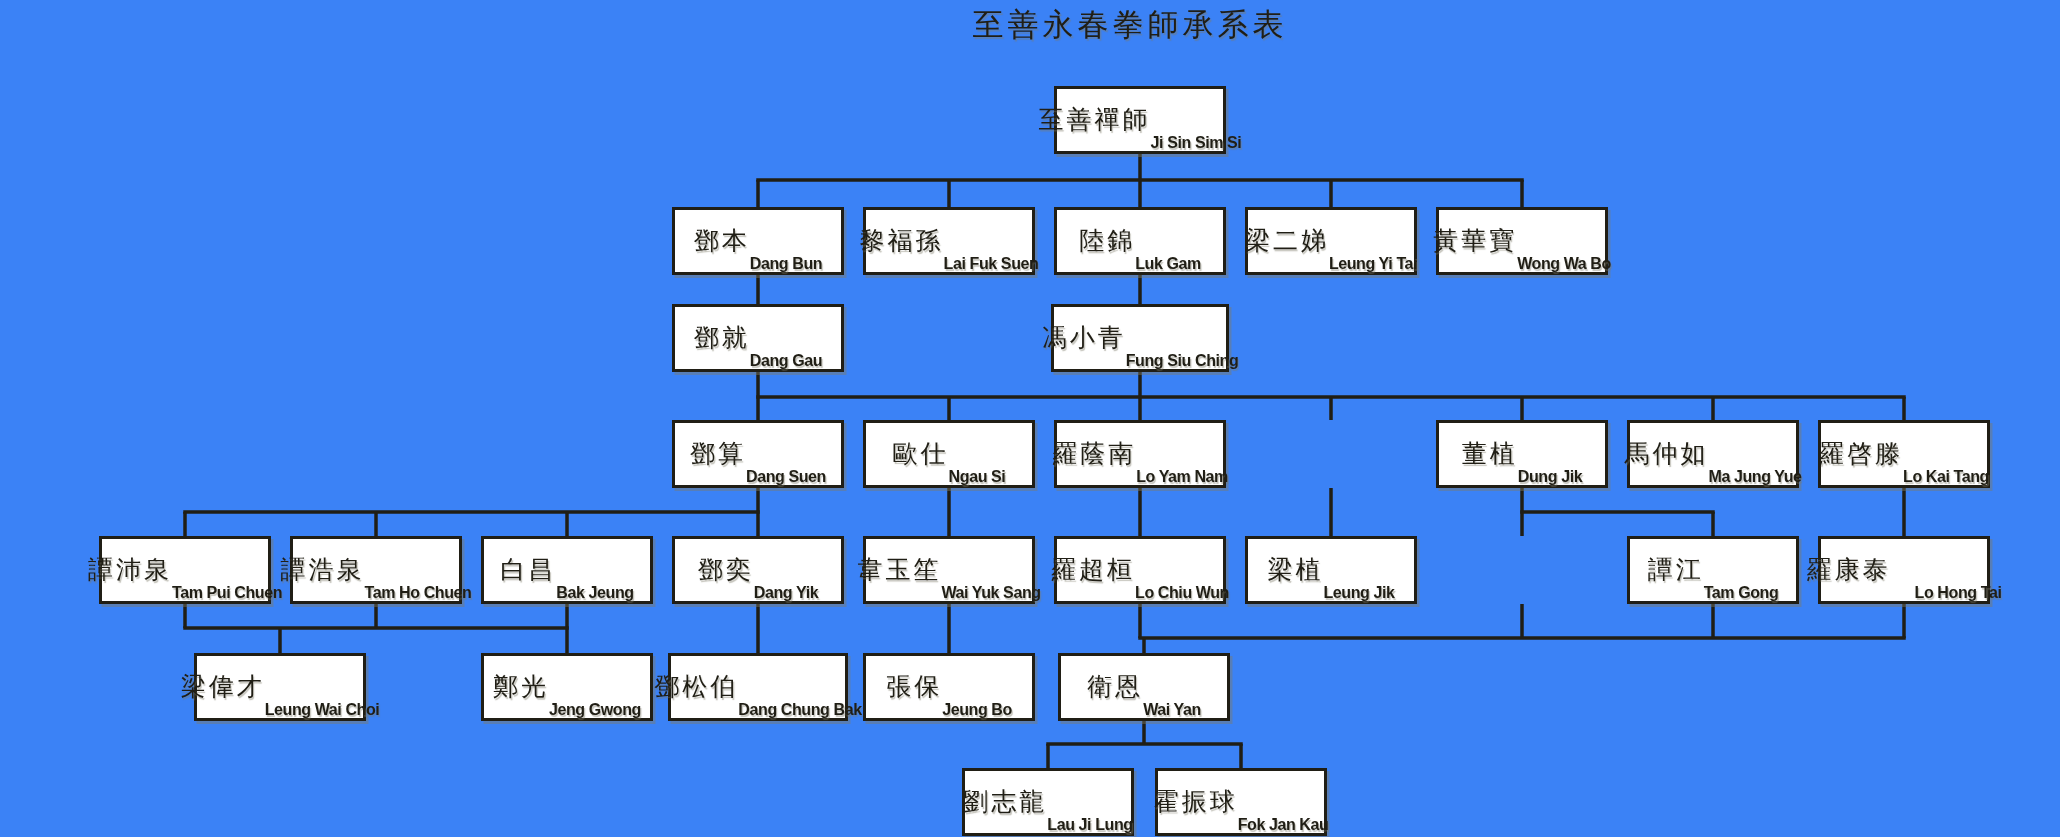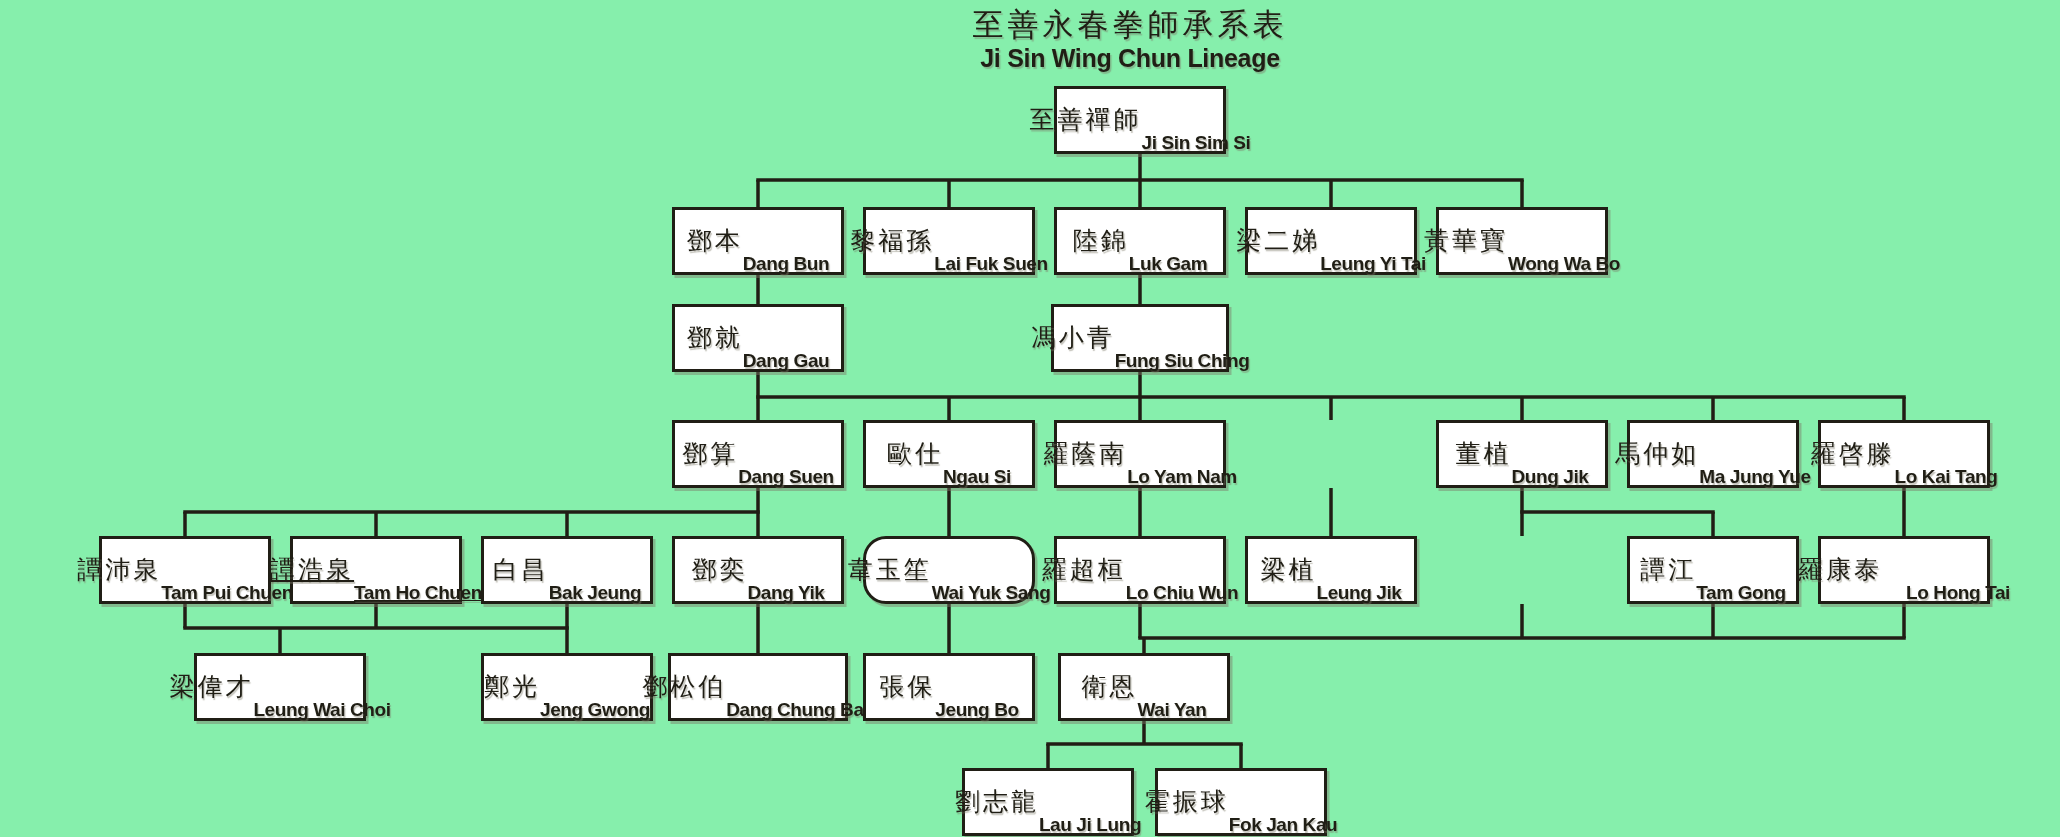--- a/index.html
+++ b/index.html
@@ -1,20 +1,20 @@
 <!DOCTYPE html>
 <html><head>
 <meta charset="utf-8">
 <style>
   html, body { margin: 0; padding: 0; background: #ffffff; }
   #canvas {
     position: relative;
     width: 2060px;
     height: 837px;
-    background: #86efac;
+    background: #3b82f6;
     font-family: "Liberation Sans", sans-serif;
     color: #201e15;
     overflow: hidden;
   }
   #connectors { position: absolute; left: 0; top: 0; }
   .chart-title {
     position: absolute;
     text-align: center;
     z-index: 2;
   }
@@ -48,21 +48,21 @@
   }
   .node .zh {
     font-family: "DejaVu Serif", serif;
     font-size: 25px;
     line-height: 30px;
     letter-spacing: 3px;
     white-space: nowrap;
     text-shadow: 1.2px 1.8px 1px rgba(125,122,105,0.45);
   }
   .node .en {
-    font-size: 19px;
+    font-size: 16px;
     line-height: 23px;
     font-weight: bold;
     letter-spacing: -0.4px;
     white-space: nowrap;
     text-shadow: 1.2px 1.8px 1px rgba(125,122,105,0.45);
     margin-top: 45px;
   }
 </style>
 </head>
 <body>
@@ -118,21 +118,20 @@
         <line x1="1144" y1="638" x2="1144" y2="653"></line>
         <line x1="1138.25" y1="638" x2="1905.75" y2="638"></line>
         <line x1="1144" y1="721" x2="1144" y2="744"></line>
         <line x1="1048" y1="744" x2="1048" y2="768"></line>
         <line x1="1241" y1="744" x2="1241" y2="768"></line>
         <line x1="1046.25" y1="744" x2="1242.75" y2="744"></line>
       </g>
     </svg>
   <div class="chart-title" style="left: 680px; top: 6px; width: 900px;">
     <div class="zh">至善永春拳師承系表</div>
-    <div class="en">Ji Sin Wing Chun Lineage</div>
   </div>
 
 <div class="node" style="left: 1054px; top: 86px; width: 172px; height: 68px;">
       <div class="zh">至善禪師</div>
       <div class="en">Ji Sin Sim Si</div>
     </div>
     <div class="node" style="left: 672px; top: 207px; width: 172px; height: 68px;">
       <div class="zh">鄧本</div>
       <div class="en">Dang Bun</div>
     </div>
@@ -181,33 +180,33 @@
       <div class="en">Ma Jung Yue</div>
     </div>
     <div class="node" style="left: 1818px; top: 420px; width: 172px; height: 68px;">
       <div class="zh">羅啓滕</div>
       <div class="en">Lo Kai Tang</div>
     </div>
     <div class="node" style="left: 99px; top: 536px; width: 172px; height: 68px;">
       <div class="zh">譚沛泉</div>
       <div class="en">Tam Pui Chuen</div>
     </div>
-    <div class="node" style="left: 290px; top: 536px; width: 172px; height: 68px; text-decoration: underline;">
+    <div class="node" style="left: 290px; top: 536px; width: 172px; height: 68px;">
       <div class="zh">譚浩泉</div>
       <div class="en">Tam Ho Chuen</div>
     </div>
     <div class="node" style="left: 481px; top: 536px; width: 172px; height: 68px;">
       <div class="zh">白昌</div>
       <div class="en">Bak Jeung</div>
     </div>
     <div class="node" style="left: 672px; top: 536px; width: 172px; height: 68px;">
       <div class="zh">鄧奕</div>
       <div class="en">Dang Yik</div>
     </div>
-    <div class="node" style="left: 863px; top: 536px; width: 172px; height: 68px; border-radius: 23px;">
+    <div class="node" style="left: 863px; top: 536px; width: 172px; height: 68px;">
       <div class="zh">韋玉笙</div>
       <div class="en">Wai Yuk Sang</div>
     </div>
     <div class="node" style="left: 1054px; top: 536px; width: 172px; height: 68px;">
       <div class="zh">羅超桓</div>
       <div class="en">Lo Chiu Wun</div>
     </div>
     <div class="node" style="left: 1245px; top: 536px; width: 172px; height: 68px;">
       <div class="zh">梁植</div>
       <div class="en">Leung Jik</div>

